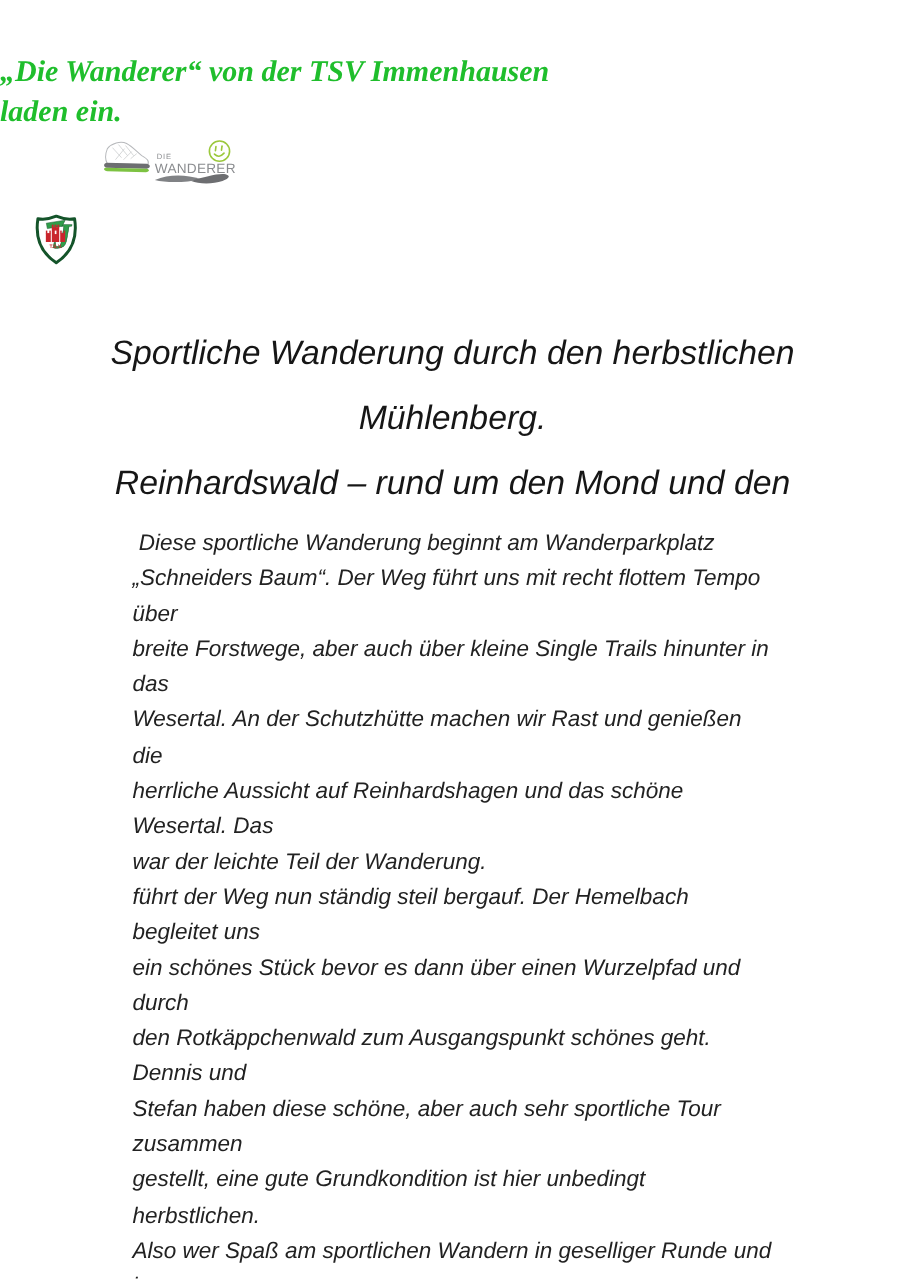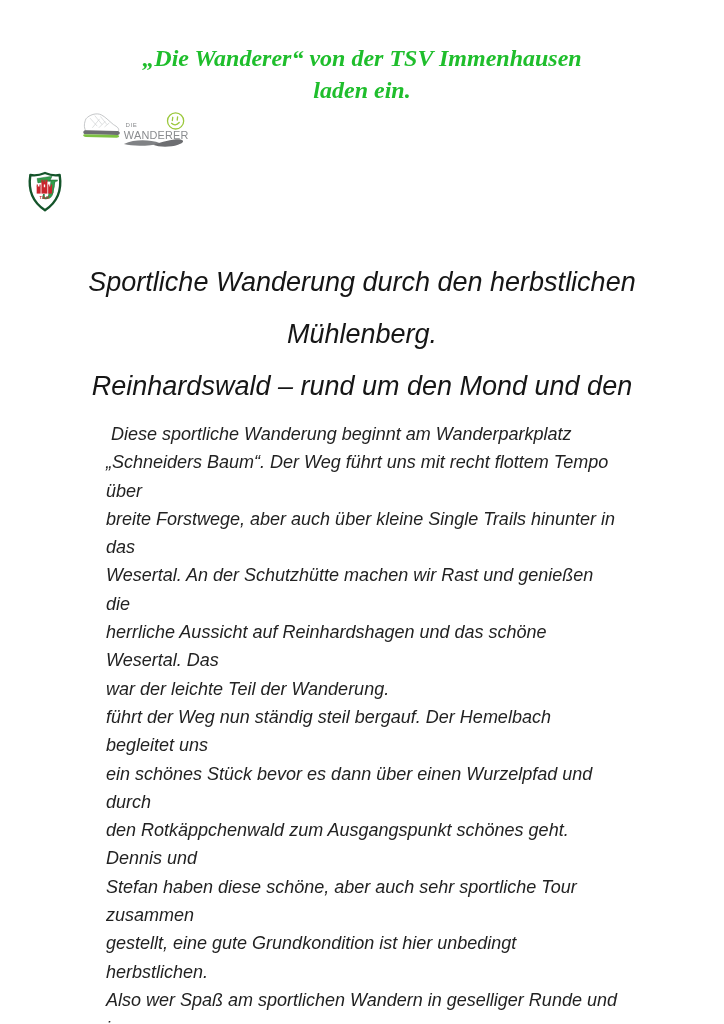--- a/index.html
+++ b/index.html
@@ -8,21 +8,20 @@
     width:724px; height:1024px;
     margin:0 auto;
     background:#ffffff;
     overflow:hidden;
     font-family:"Liberation Sans", sans-serif;
     color:#1c1c1c;
   }
   
   .header {
     margin-top:42px;
-    text-align:center;
     color:#1fbe2c;
     font-family:"Liberation Serif", serif;
     font-weight:bold;
     font-style:italic;
     font-size:24px;
     line-height:32px;
   }
   
   .logo-row {
     display:flex;

